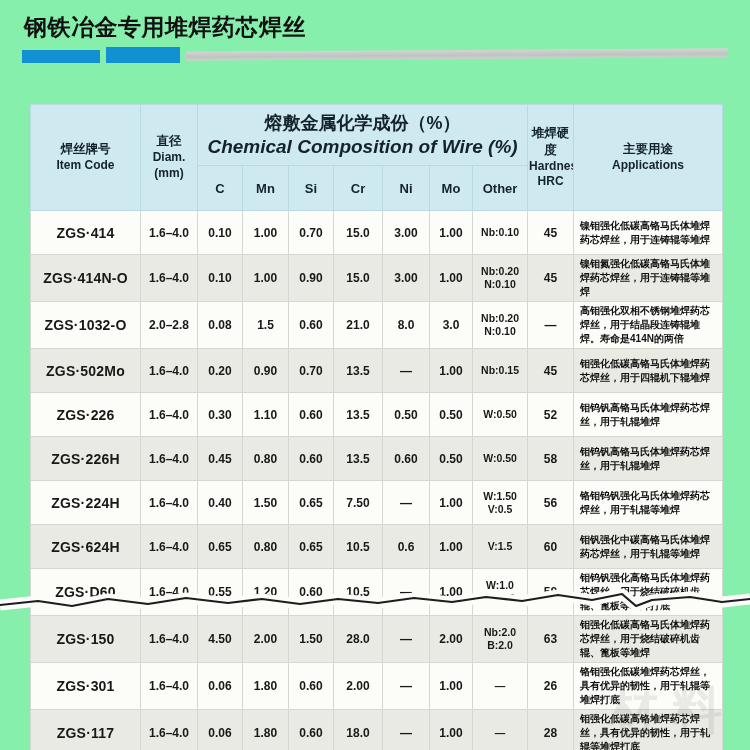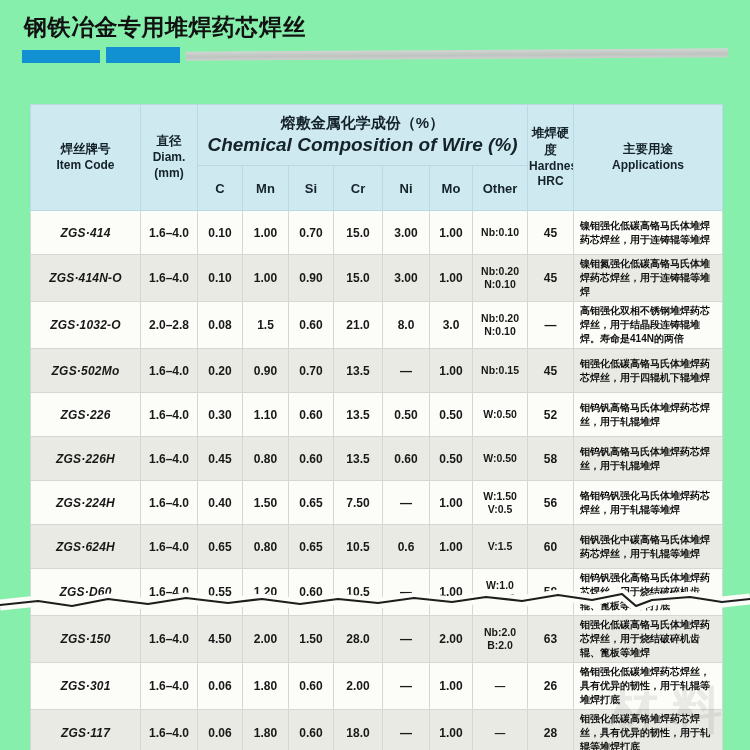--- a/index.html
+++ b/index.html
@@ -33,31 +33,31 @@
   .table-wrap{position:absolute;left:30px;top:104px;width:692px;}
   table{border-collapse:collapse;width:692px;table-layout:fixed;}
   th,td{border:1px solid #d3d8d2;overflow:hidden;}
   thead th{
     background:#cfe9f1;border-color:#b9d9e4;
     color:#14222a;font-weight:700;text-align:center;vertical-align:middle;
     padding:2px 1px;
   }
   .h-cn{display:block;font-size:12.5px;line-height:1.35;}
   .h-en{display:block;font-size:12px;line-height:1.3;}
-  .h-chem .h-cn{font-size:15px;}
+  .h-chem .h-cn{font-size:18px;}
   .h-chem .h-en{font-size:19px;font-style:italic;}
   tr.h-top th{height:56px;}
   tr.h-sub th{height:40px;font-size:13px;}
   tbody td{
     height:39px;text-align:center;vertical-align:middle;
     font-size:12px;color:#181818;background:#fcfcf9;
     padding:1px 2px;
   }
   tbody tr.alt td{background:#e9eae3;}
-  tbody td.item{font-weight:700;font-size:12px;letter-spacing:.2px;font-style:italic;}
+  tbody td.item{font-weight:700;font-size:14px;letter-spacing:.2px;}
   tbody td.other{font-size:10.5px;line-height:1.2;white-space:pre-line;font-weight:600;margin-left:25px;}
   tbody td.app{
     text-align:left;font-size:10px;font-weight:700;line-height:1.4;
     padding:2px 3px 2px 6px;color:#101010;
   }
   tbody td.num{font-weight:600;}
   
   .tear{position:absolute;left:0;top:589px;width:750px;height:30px;pointer-events:none;}
   
   .watermark{

